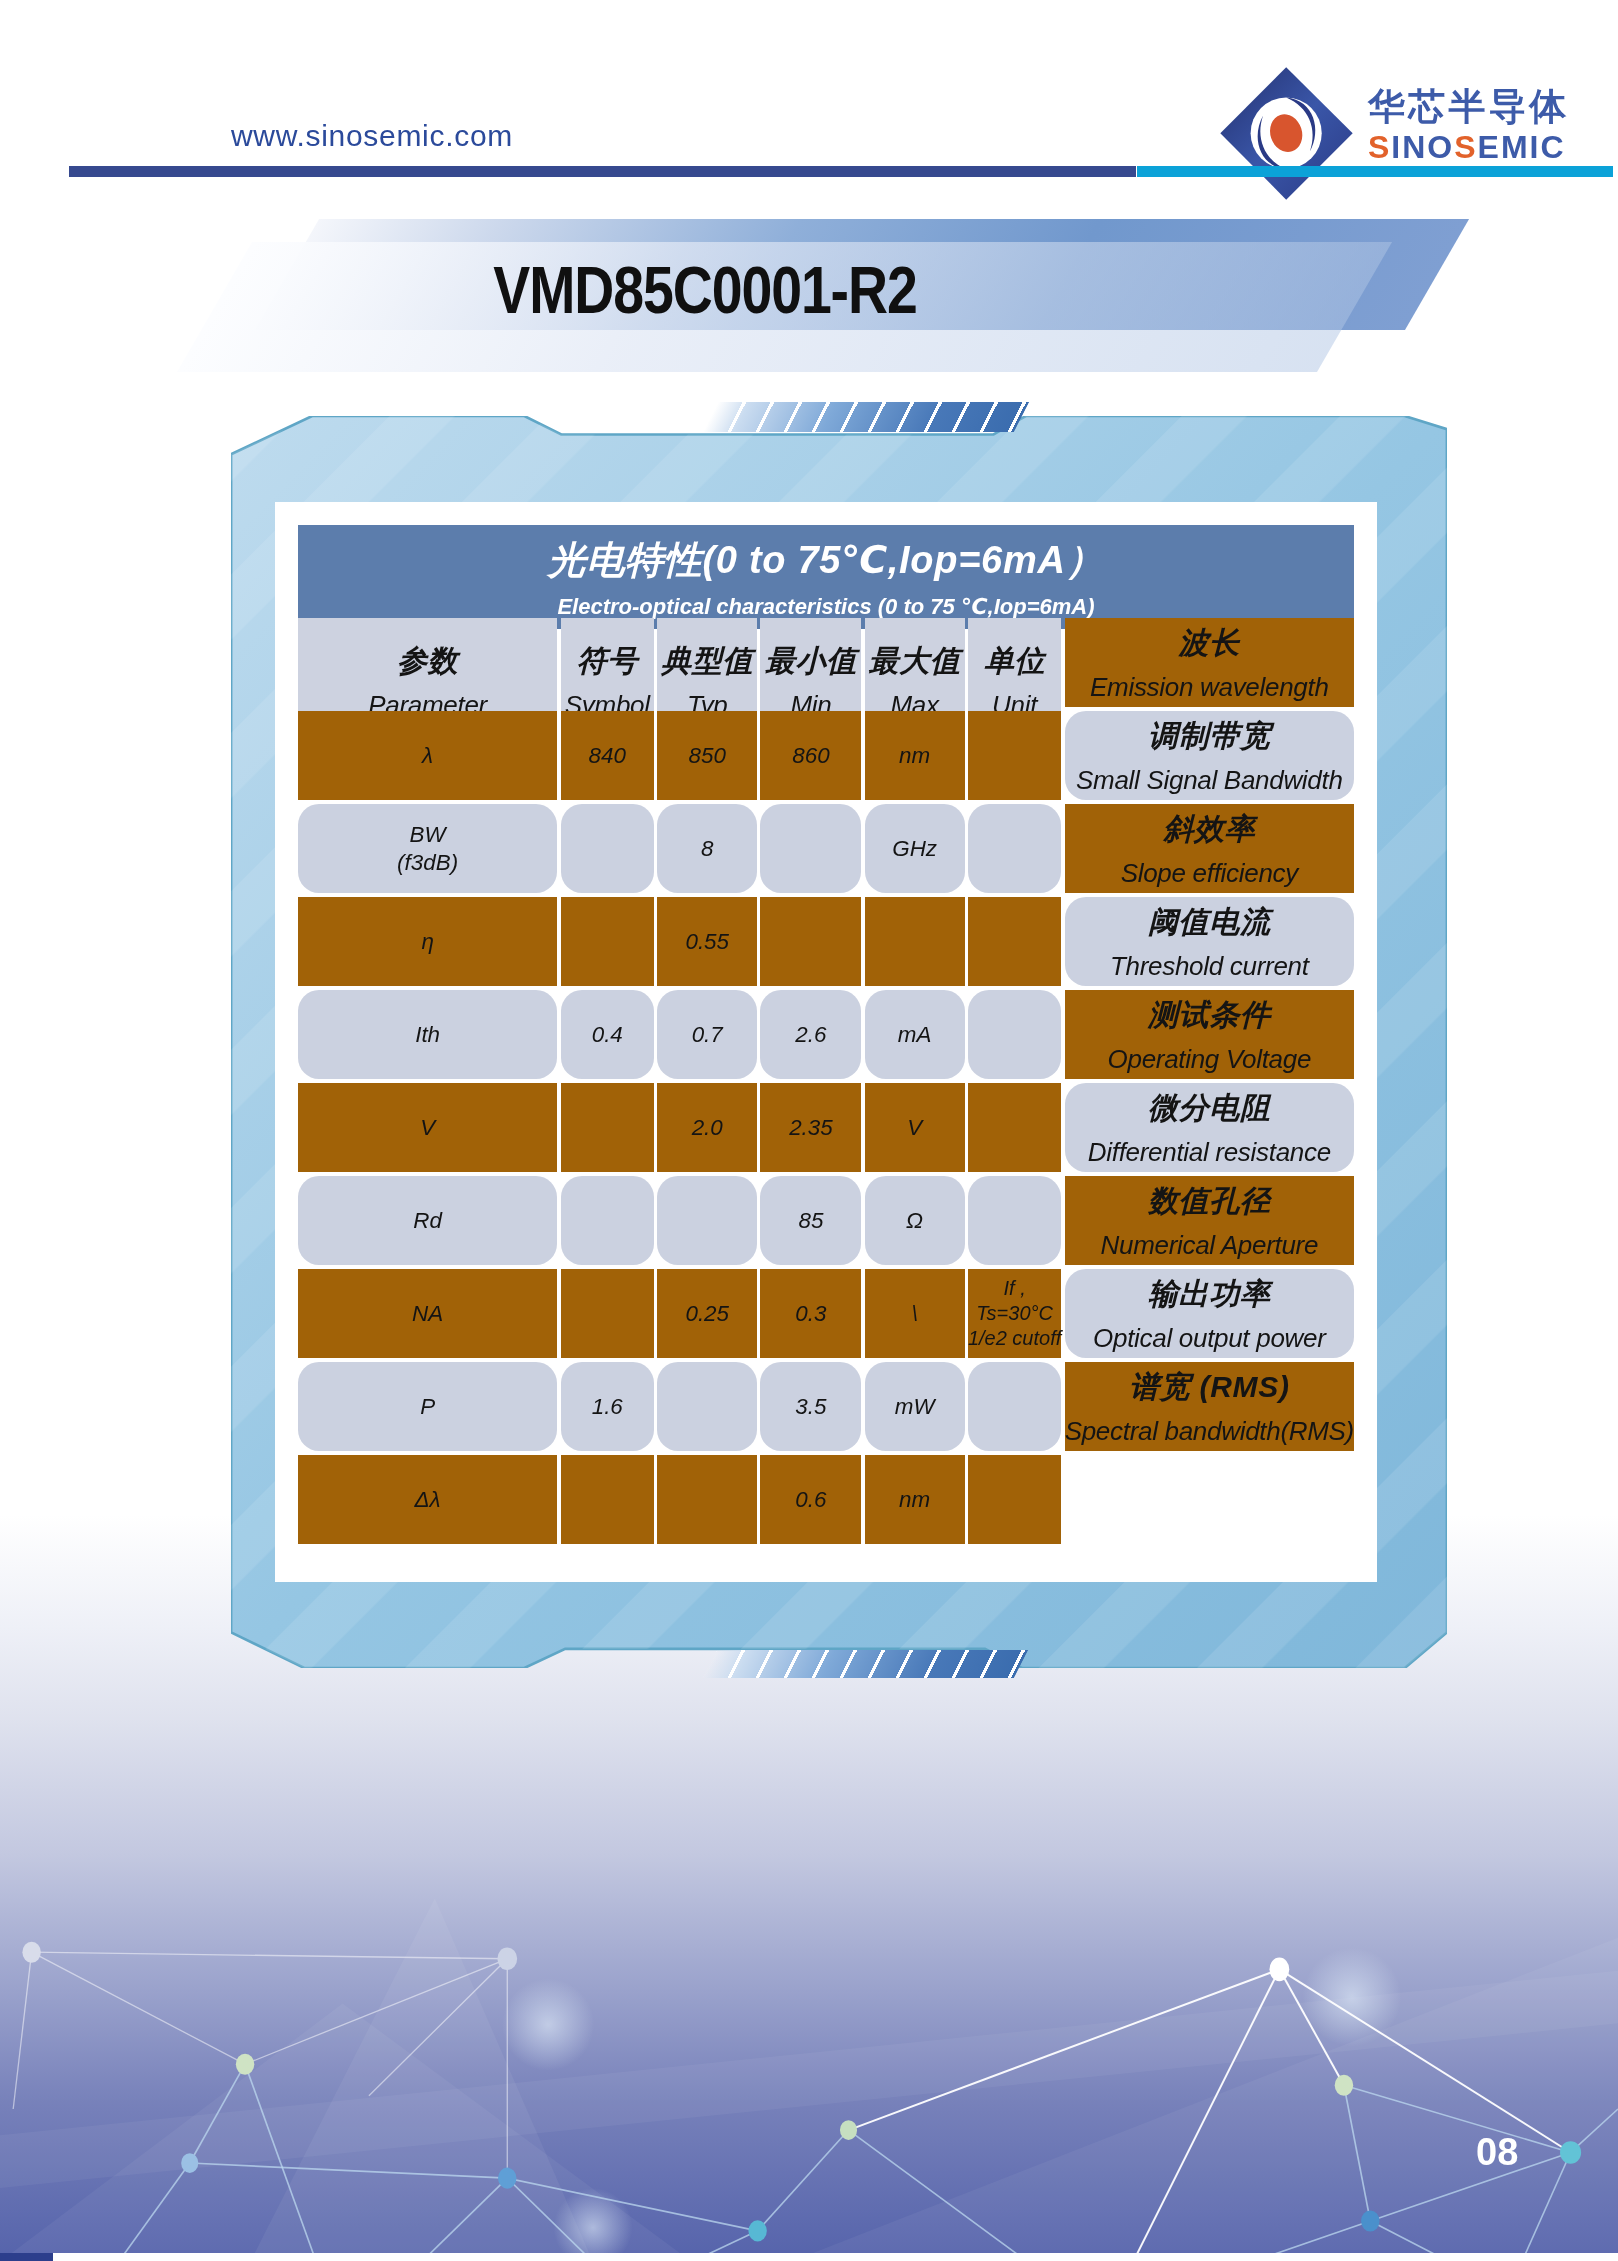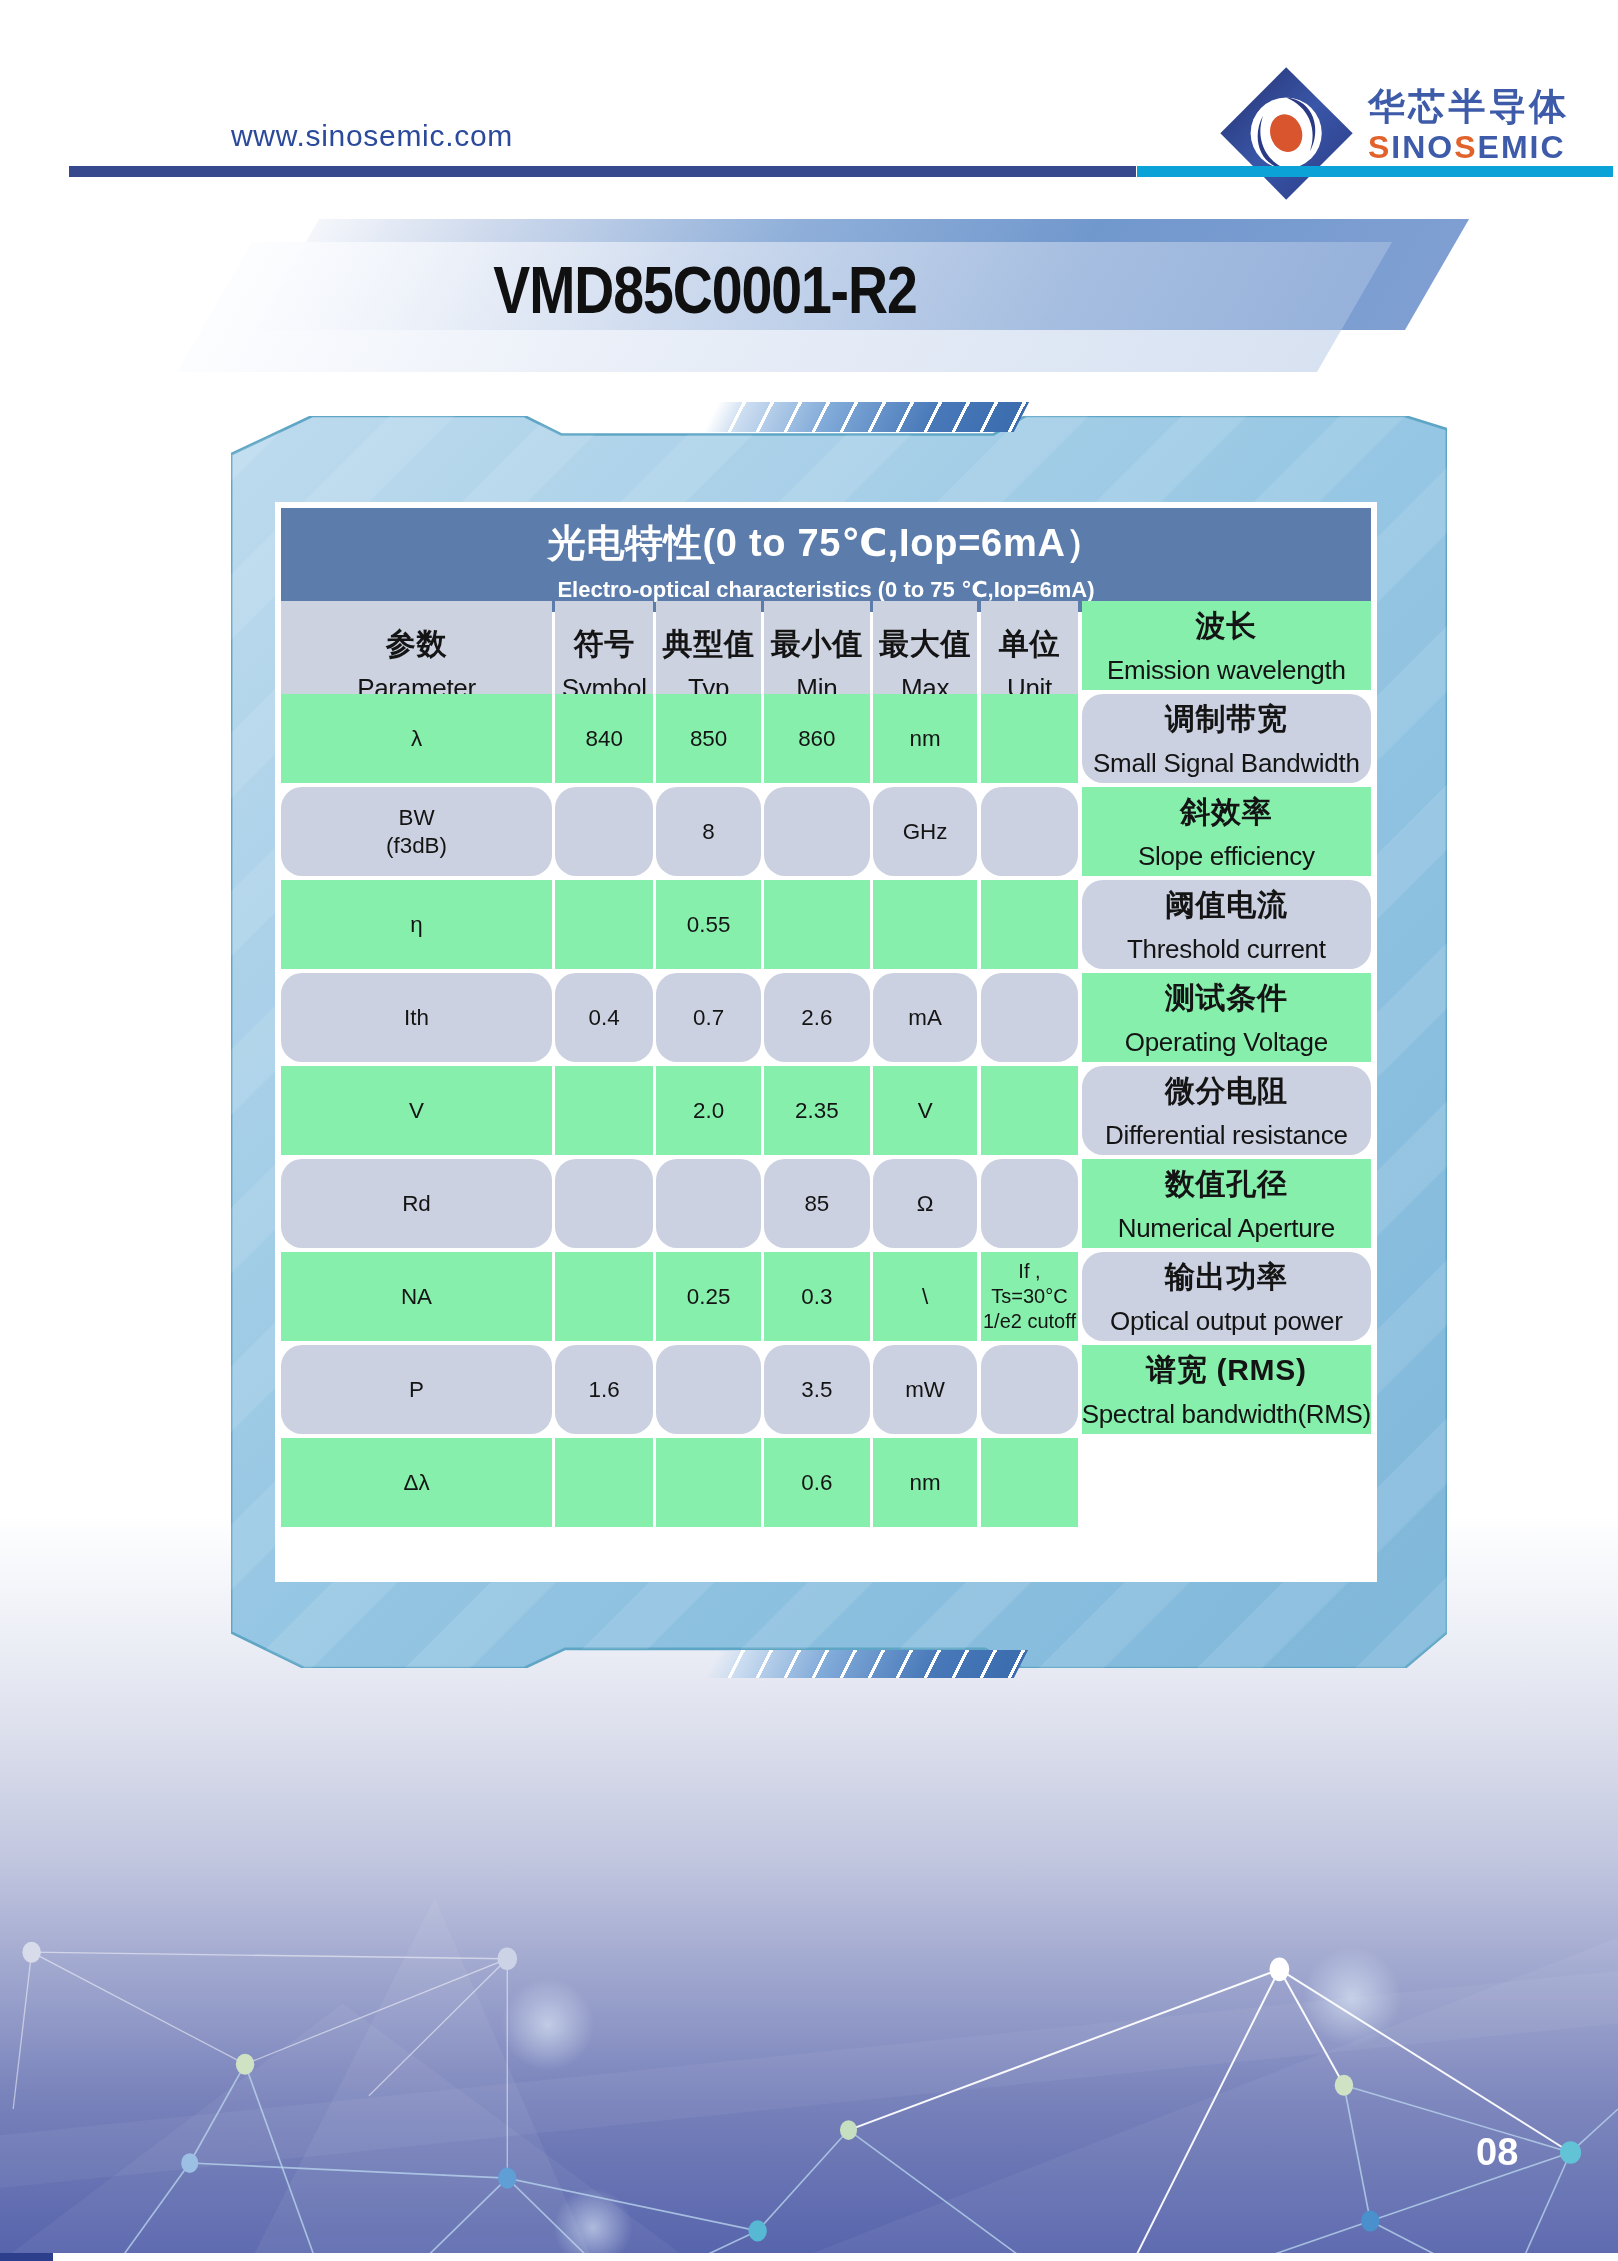--- a/index.html
+++ b/index.html
@@ -34,32 +34,32 @@
   
   .hatch{overflow:hidden;transform:skewX(-27deg);transform-origin:bottom left;}
   .hatch-top{left:703px;top:402px;width:311px;height:30px;}
   .hatch-bottom{left:703px;top:1650px;width:311px;height:28px;}
   .hatch-fill{width:100%;height:100%;
     background:
       repeating-linear-gradient(90deg, transparent 0 24.4px, #ffffff 24.4px 28px),
       linear-gradient(90deg, rgba(255,255,255,0.05) 0%, #cadcf0 10%, #7fa9d8 38%, #4878b8 72%, #3a6cae 100%);}
   
   .datatable{left:275px;top:502px;width:1102px;height:1080px;background:#ffffff;
-    box-sizing:border-box;padding:6px;display:grid;
+    box-sizing:border-box;padding:23px;display:grid;
     grid-template-columns:488fr 176fr 188fr 190fr 188fr 176fr 250fr;
-    grid-auto-rows:89px;gap:4px 3.3px;}
+    grid-auto-rows:89px;gap:4px 3.3px;font-style:italic;}
   .t-title{grid-column:1/-1;height:104px;background:#5c7dac;color:#ffffff;
     display:flex;flex-direction:column;align-items:center;justify-content:center;gap:8px;}
   .t-title .cn{font-size:38px;font-weight:700;letter-spacing:0.7px;}
   .t-title .en{font-size:22px;font-weight:600;}
   .cell{display:flex;flex-direction:column;align-items:center;justify-content:center;gap:8px;color:#141414;}
   .hrow{height:125px;background:#cdd2e0;}
   .hrow .cn{font-size:28px;font-weight:700;}
   .hrow .en{font-size:22px;font-weight:500;}
-  .r-light{background:#86efac;}
+  .r-light{background:#a16207;}
   .r-dark{background:#cbd1e0;border-radius:21px;}
   .cell .cn{font-size:30px;font-weight:700;letter-spacing:0.7px;}
   .cell .en{font-size:26px;font-weight:500;letter-spacing:-0.3px;white-space:nowrap;}
   .val{font-size:22.4px;font-weight:500;white-space:pre-line;text-align:center;line-height:1.25;}
   .cond{font-size:20px;}
   
   .pagenum{left:1476px;top:2131px;font-size:38px;font-weight:700;color:#ffffff;}
   .bottom-strip{left:0;top:2253px;width:1618px;height:8px;background:#ffffff;}
   .bottom-chip{left:0;top:2253px;width:53px;height:8px;background:#2c3e8c;}
   .plexus{left:0;top:1898px;}

